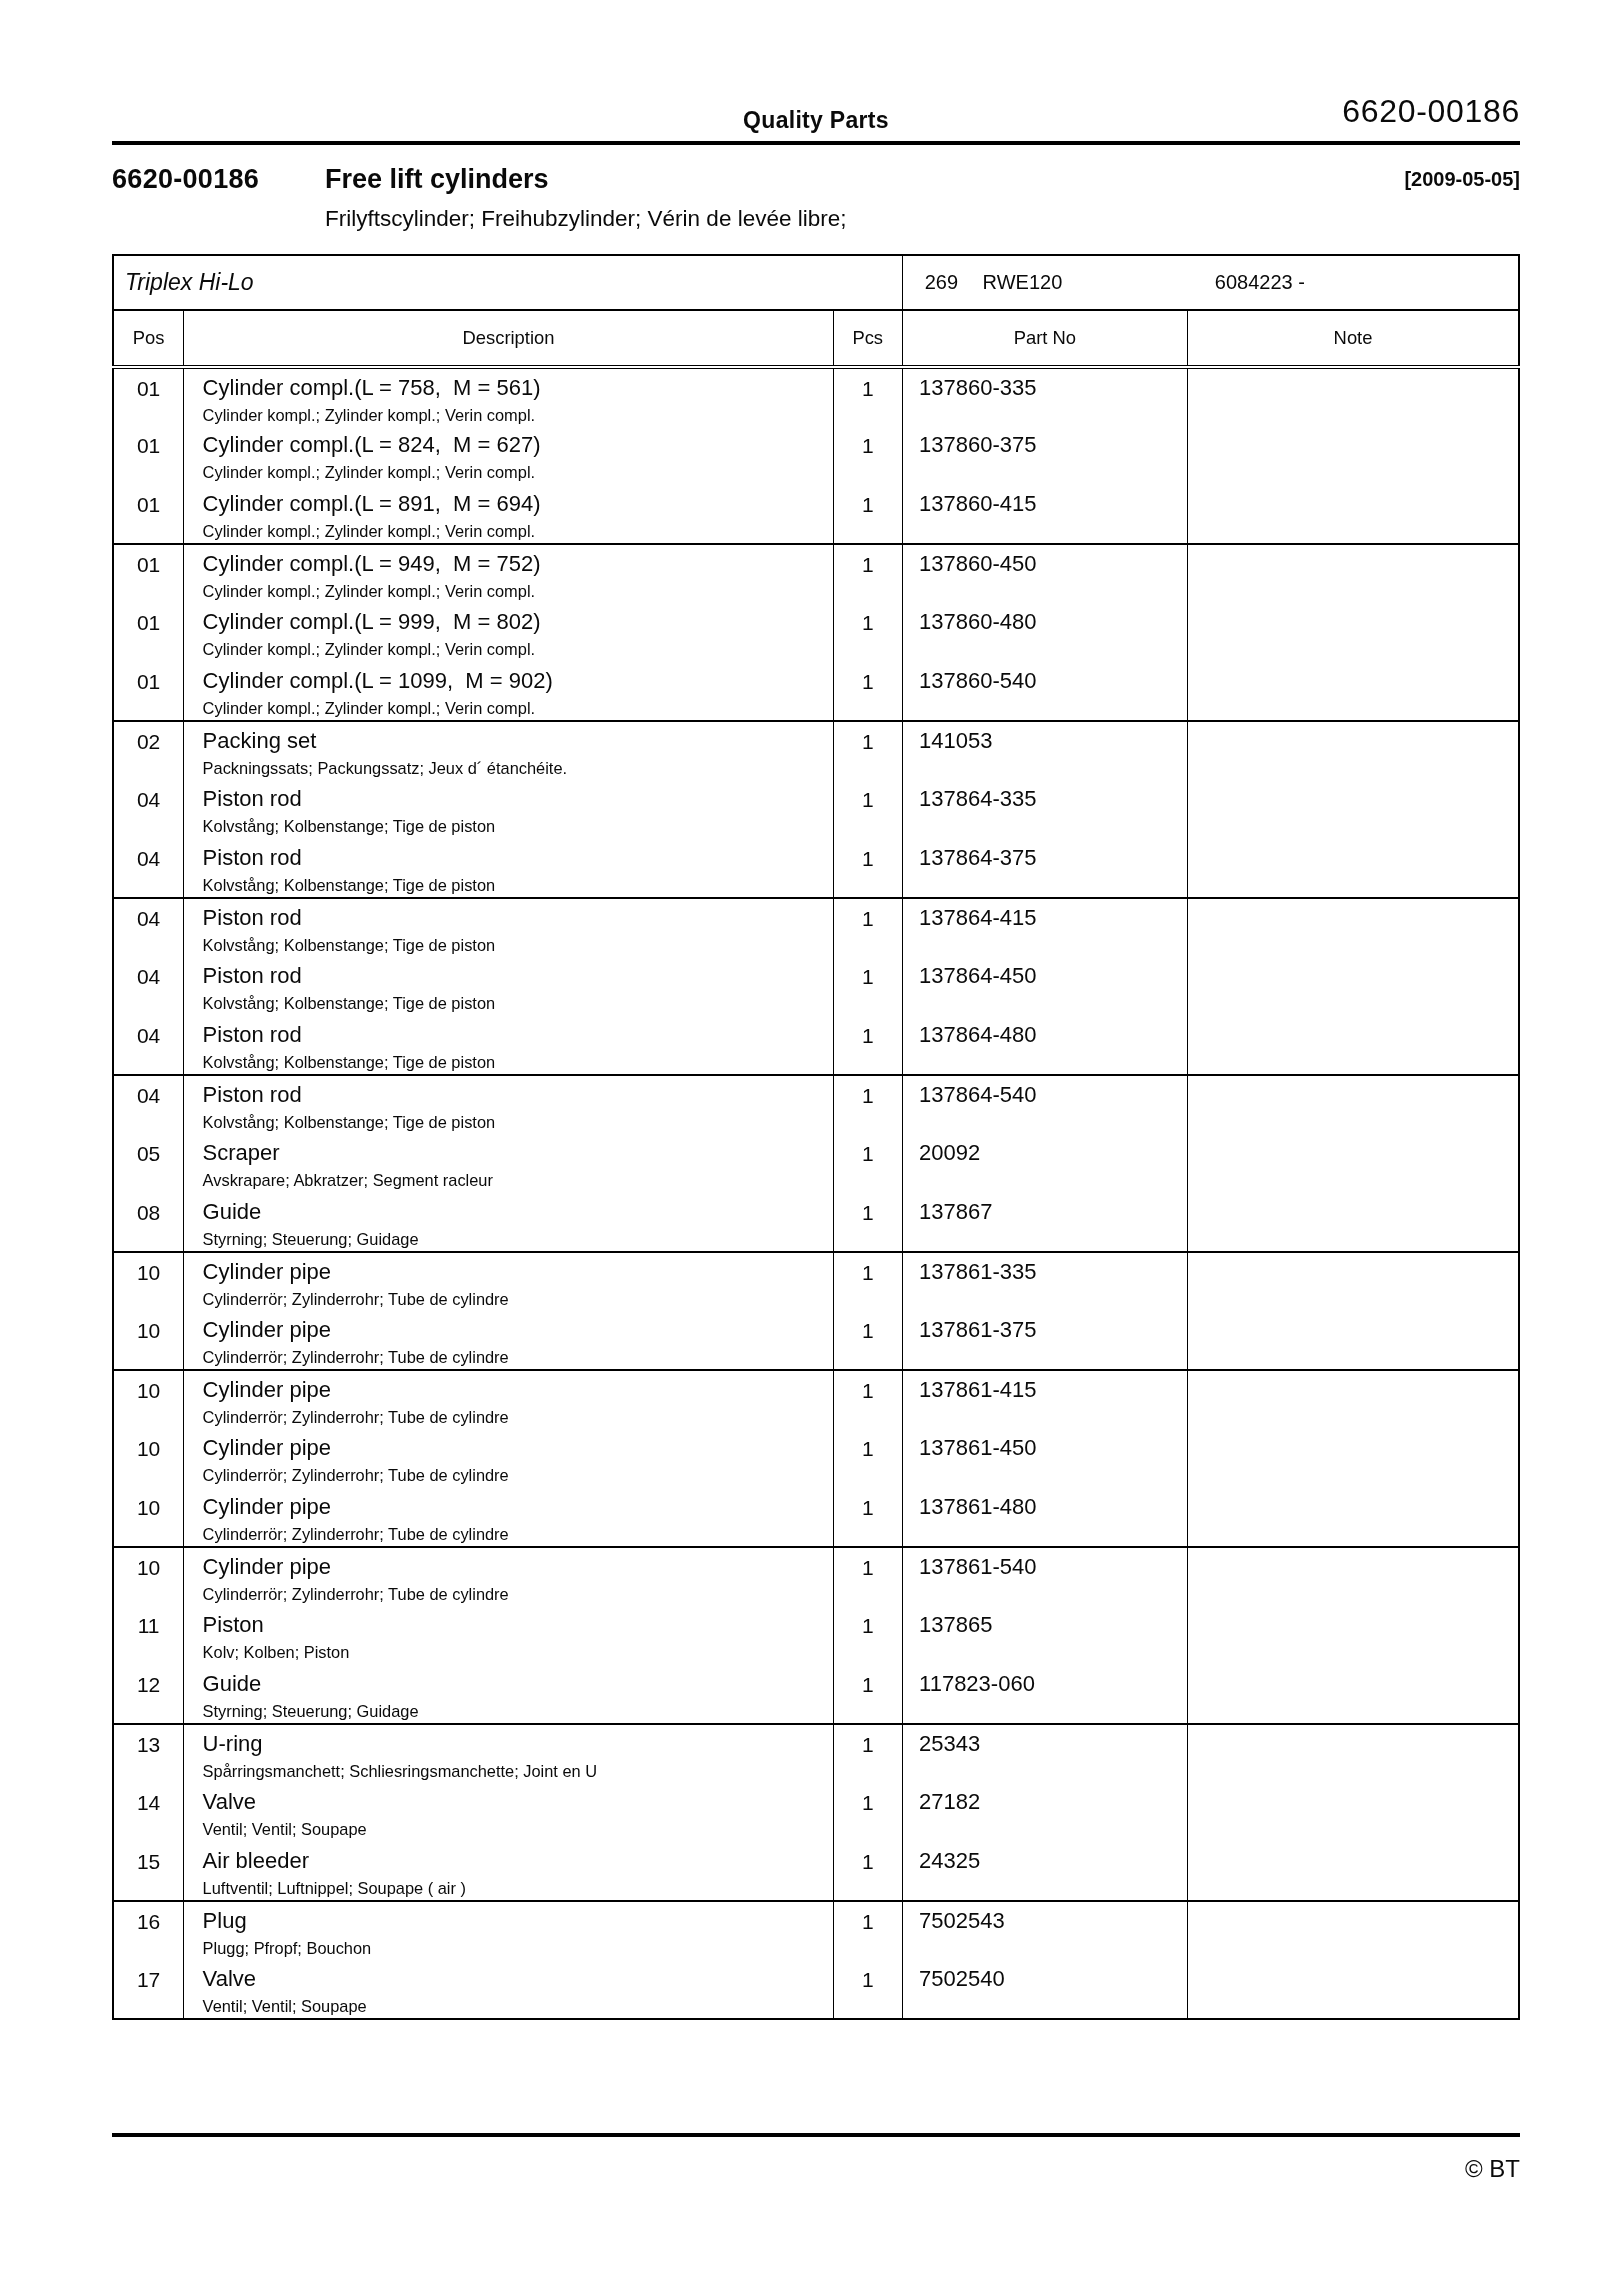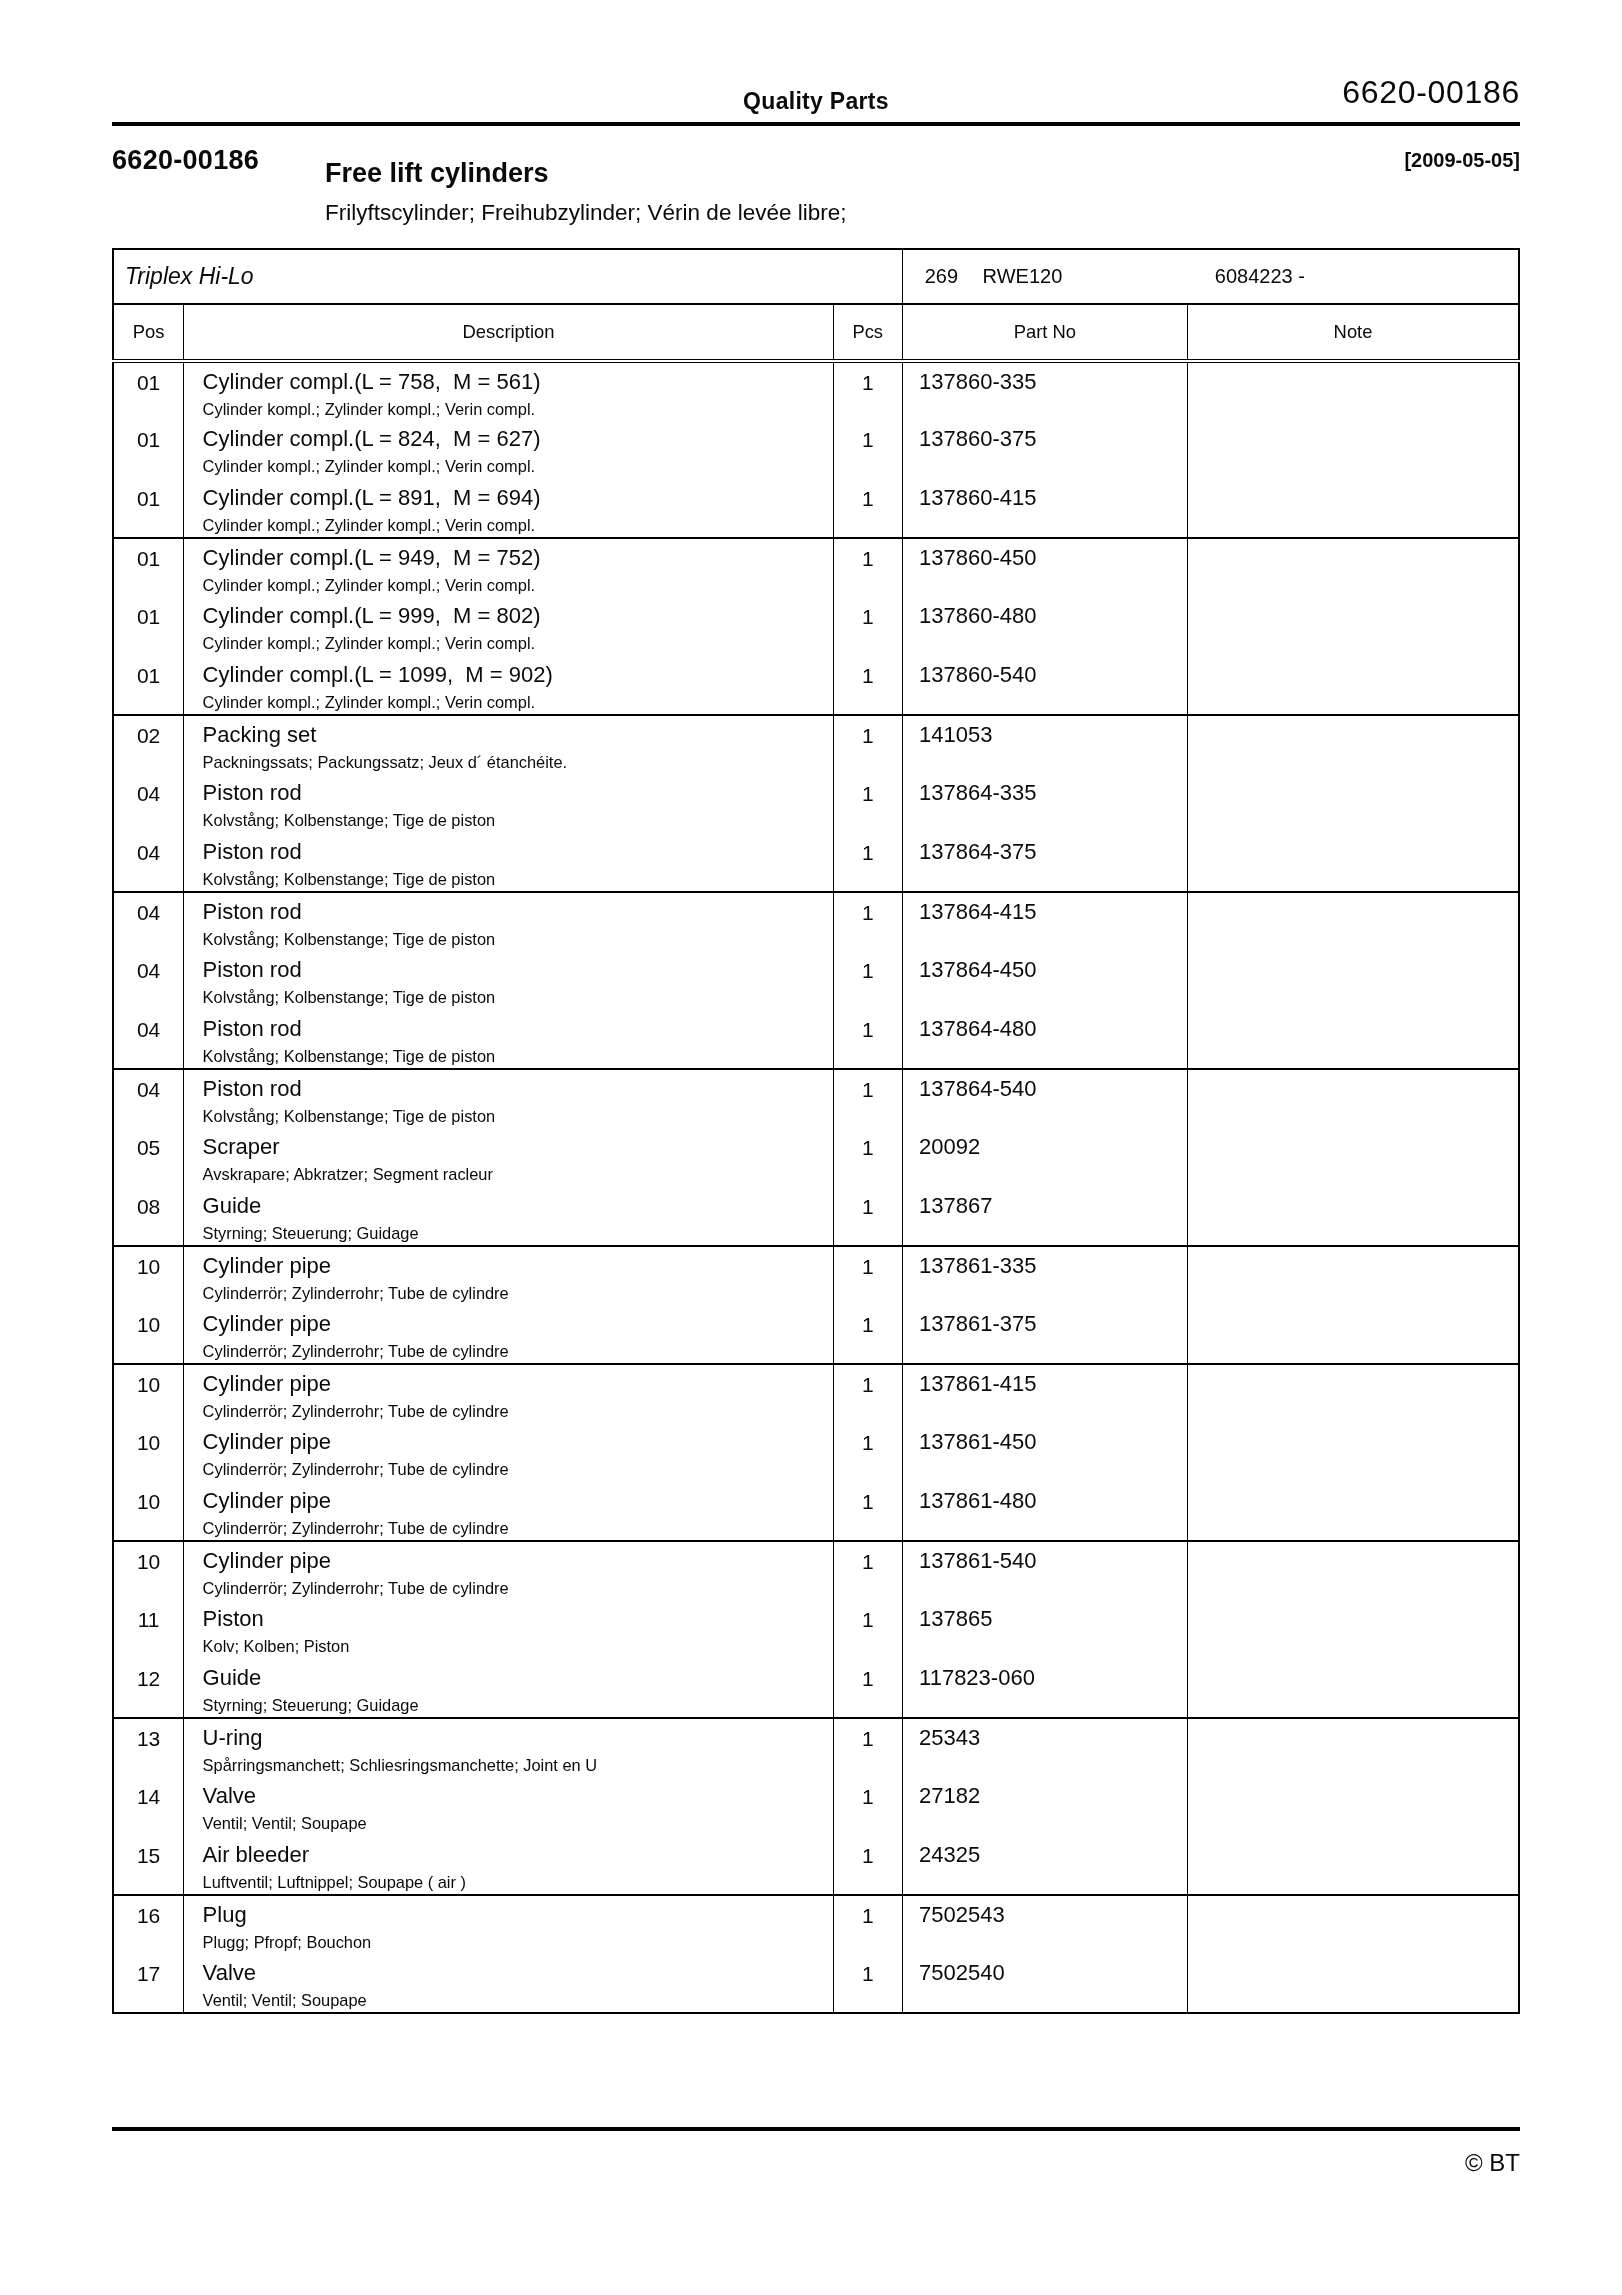--- a/index.html
+++ b/index.html
@@ -3,35 +3,35 @@
 <meta charset="utf-8">
 <style>
   * { margin:0; padding:0; box-sizing:border-box; }
   html,body { background:#e8e8e8; }
   body { font-family:"Liberation Sans", sans-serif; color:#0a0a0a; }
   .page {
     width:1622px; height:2295px; background:#ffffff; margin:0 auto;
     padding:0 102px 0 112px; position:relative; overflow:hidden;
   }
   
-  .top-header { position:relative; height:122px; }
+  .top-header { position:relative; height:141px; }
   .brand {
     position:absolute; left:0; right:0; bottom:6.8px;
     text-align:center; font-weight:bold; font-size:23px; letter-spacing:0.3px;
   }
   .doc-num-top {
     position:absolute; right:0; bottom:11px;
     font-size:32px; font-weight:400; letter-spacing:0.7px;
   }
   .rule { border-top:4.1px solid #000; }
   
   .title-block { display:flex; align-items:flex-start; margin-top:19px; }
   .title-number { width:213px; font-size:27px; font-weight:bold; letter-spacing:0.3px; }
   .title-main { flex:1; }
-  .title-name { font-size:27px; font-weight:bold;margin-top:13px; }
+  .title-name { font-size:27px; font-weight:bold; }
   .title-sub { font-size:22.5px; margin-top:11px; }
   .title-date { font-size:20px; font-weight:bold; padding-top:4.1px; }
   
   table.parts { width:100%; border-collapse:collapse; margin-top:22px; table-layout:fixed; }
   table.parts { border:2.7px solid #000; }
   col.c1 { width:5.03%; } col.c2 { width:46.2%; } col.c3 { width:4.9%; }
   col.c4 { width:20.3%; } col.c5 { width:23.57%; }
   
   tr.band td { border-bottom:2.7px solid #000; height:55px; vertical-align:middle; }
   td.band-left { font-style:italic; font-size:23px; padding-left:11px; border-right:1.4px solid #000; }

